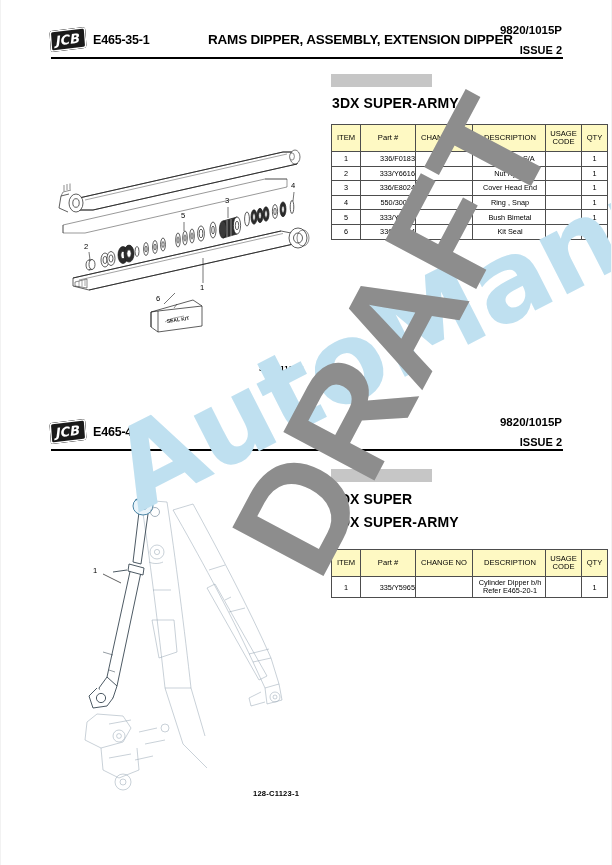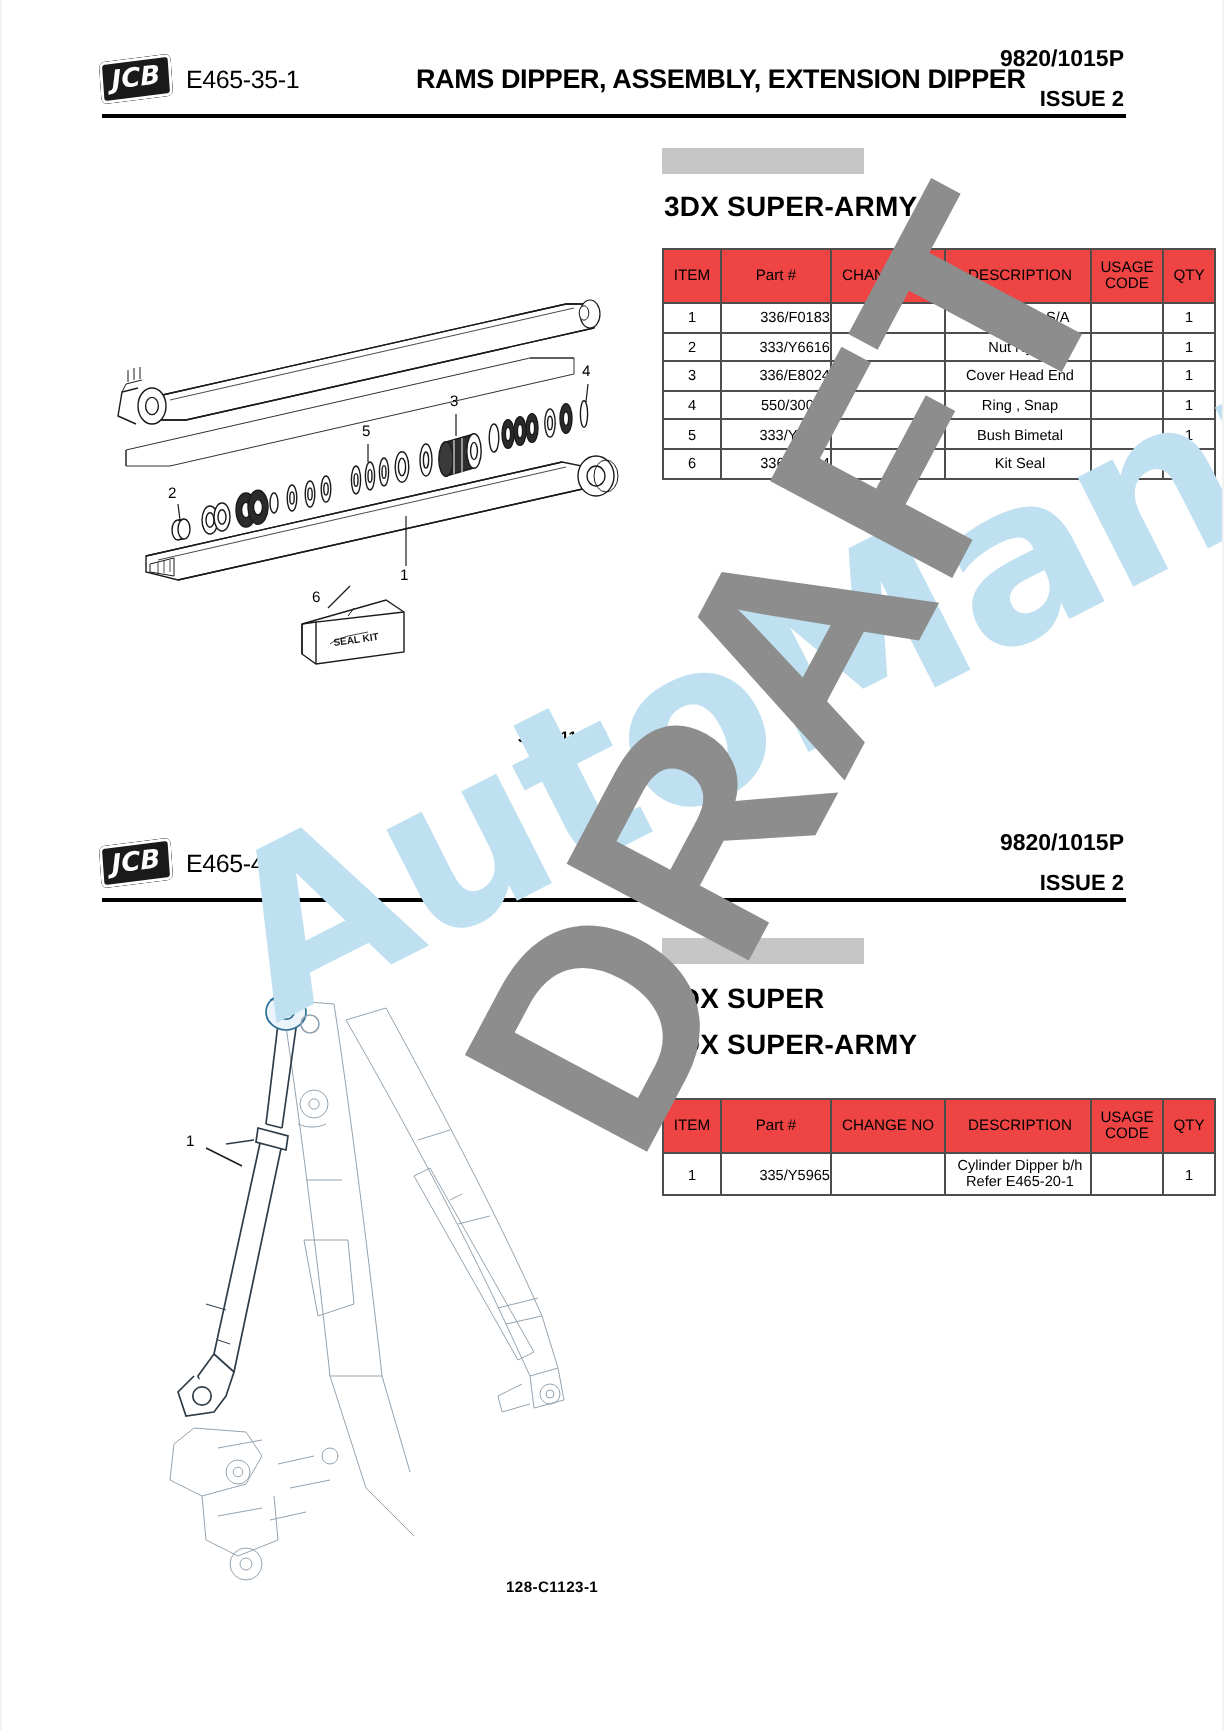--- a/index.html
+++ b/index.html
@@ -84,21 +84,21 @@
     line-height: 21px;
     letter-spacing: 0px;
     font-family: "DejaVu Sans", sans-serif;
     box-shadow: inset 0 0 0 1.5px #ffffff, inset 0 0 0 3px #1a1a1a;
     z-index: 3;
   }
   .sec-code {
     position: absolute;
     left: 92px; top: 33px;
     font-size: 12.5px;
-    font-weight: normal;
+    font-weight: bold;
     letter-spacing: -0.2px;
   }
   .sec-title {
     position: absolute;
     left: 175px; top: 32px;
     font-size: 13.5px;
     font-weight: bold;
     letter-spacing: -0.2px;
     padding-left: 32px;
   }
@@ -144,21 +144,21 @@
     border-collapse: collapse;
     table-layout: fixed;
     font-size: 7.3px;
   }
   .parts-table th, .parts-table td {
     border: 0.9px solid #4d4d4d;
     padding: 0;
     vertical-align: middle;
   }
   .parts-table thead th {
-    background: #ef4444;
+    background: #fef9c3;
     font-weight: normal;
     font-size: 7.6px;
     height: 26px;
     text-align: center;
     line-height: 1.08;
   }
   .parts-table tbody td {
     height: 13.6px;
     background: #ffffff;
   }

